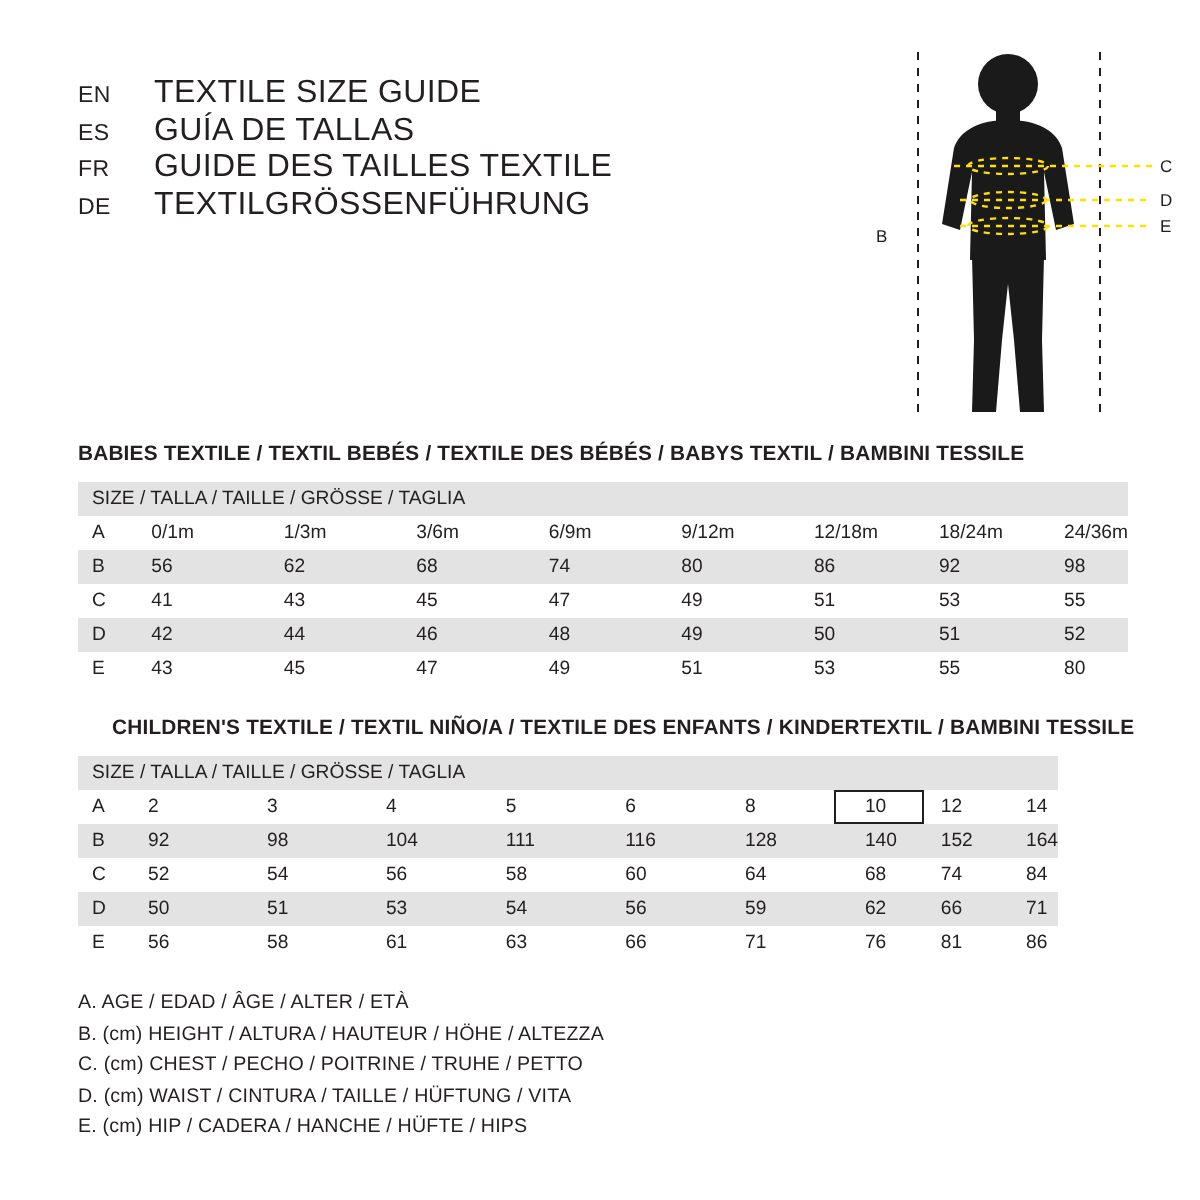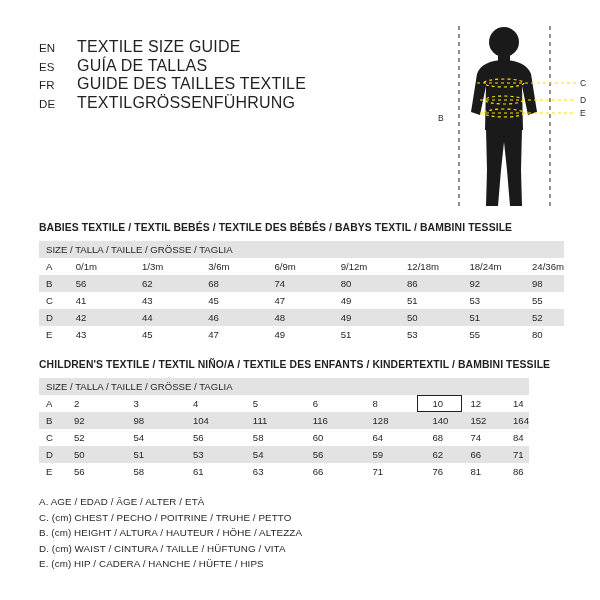--- a/index.html
+++ b/index.html
@@ -64,21 +64,21 @@
   }
 
   
   .section-title {
     font-size: 10.4px;
     font-weight: bold;
     letter-spacing: 0.1px;
     color: #231f20;
   }
   .babies-title { position: absolute; left: 39px; top: 222px; }
-  .children-title { position: absolute; left: 39px; top: 359px; }
+  .children-title { position: absolute; left: 56px; top: 359px; }
 
   table.size-table {
     position: absolute;
     border-collapse: collapse;
     font-size: 9.6px;
     color: #231f20;
   }
   table.size-table td {
     padding: 0;
     height: 17px;
@@ -329,19 +329,19 @@
         <td>81</td>
         <td>86</td>
       </tr>
     </tbody>
   </table>
 
   <div class="highlight-box" style="left: 417px; top: 395px; width: 45px; height: 17px;"></div>
 
   <div class="legend">
     <div class="legend-line">A. AGE / EDAD / ÂGE / ALTER / ETÀ</div>
+    <div class="legend-line">B. (cm) HEIGHT / ALTURA / HAUTEUR / HÖHE / ALTEZZA</div>
     <div class="legend-line">C. (cm) CHEST / PECHO / POITRINE / TRUHE / PETTO</div>
-    <div class="legend-line">B. (cm) HEIGHT / ALTURA / HAUTEUR / HÖHE / ALTEZZA</div>
     <div class="legend-line">D. (cm) WAIST / CINTURA / TAILLE / HÜFTUNG / VITA</div>
     <div class="legend-line">E. (cm) HIP / CADERA / HANCHE / HÜFTE / HIPS</div>
   </div>
 
 </div>
 
 </body></html>

